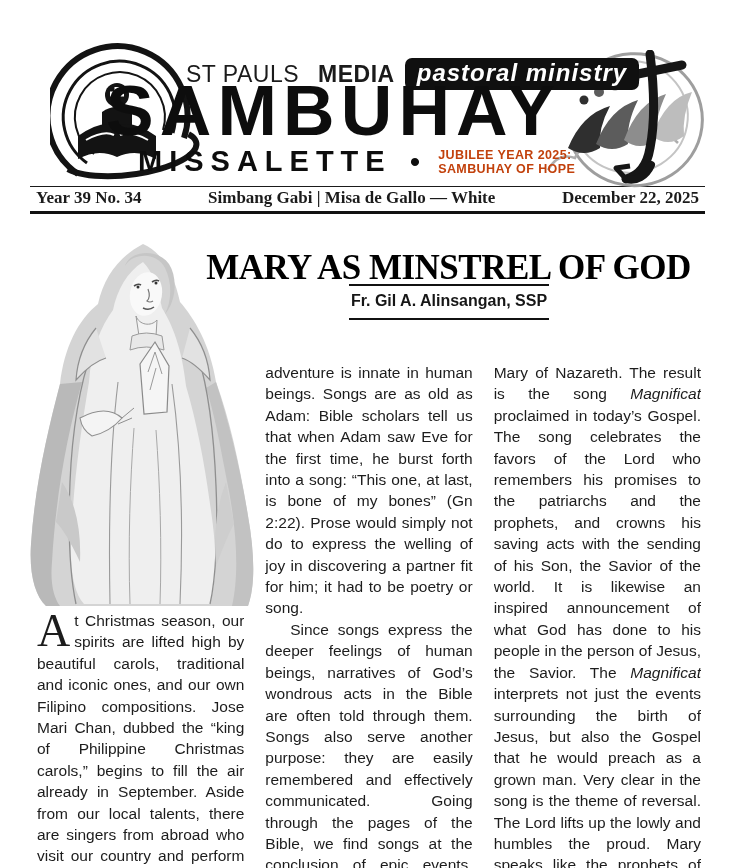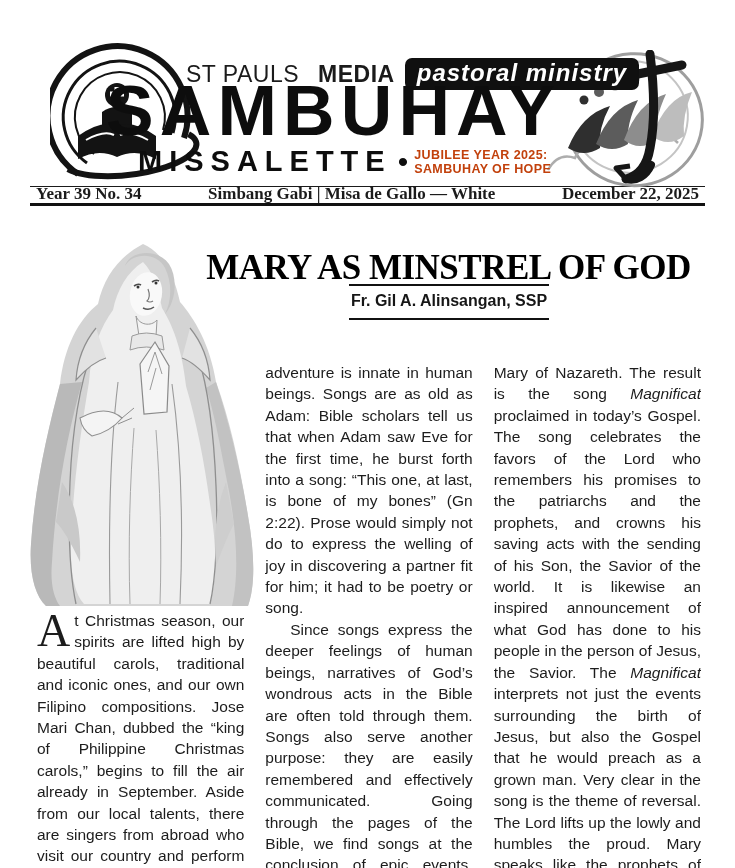--- a/index.html
+++ b/index.html
@@ -24,36 +24,36 @@
     font-weight:700; font-style:italic; font-size:24px; letter-spacing:1px;
     padding:1px 12px 3px;
   }
   .wordmark {
     position:absolute; left:106px; top:76px; z-index:2;
     font-size:70px; font-weight:800; letter-spacing:6px; line-height:1;
     transform:scaleX(1.02); transform-origin:left top; color:#0d0d0d;
   }
   .missalette-row {
     position:absolute; left:138px; top:146px; z-index:2;
-    display:flex; align-items:flex-start; gap:6px;
+    display:flex; align-items:flex-start; gap:18px;
   }
   .missalette {
     font-size:29px; font-weight:700; letter-spacing:7px; color:#0d0d0d; line-height:1.1;
   }
   .bullet { font-size:30px; line-height:1; margin-top:1px; color:#0d0d0d; }
   .jubilee-text {
     font-size:12.5px; font-weight:700; letter-spacing:.4px; line-height:14px; margin-top:2px;
     color:#c2410c; white-space:nowrap;
   }
 
   
   .issue-bar {
     position:absolute; left:30px; right:30px; top:186px;
     border-top:1.5px solid #1a1a1a; border-bottom:3.5px solid #111111;
-    height:20px; display:flex; align-items:center; justify-content:space-between;
+    height:28px; display:flex; align-items:center; justify-content:space-between;
     font-family:"Liberation Serif", serif; font-weight:700; font-size:17px;
     padding:0 6px 2px 6px;
   }
 
   
   .article { position:absolute; left:0; right:0; top:226px; bottom:0; overflow:hidden; }
   .article-title {
     position:absolute; left:190px; right:28px; top:22px; text-align:center;
     font-family:"Liberation Serif", serif; font-weight:700; font-size:35px;
     letter-spacing:-.5px; white-space:nowrap; color:#000000;

